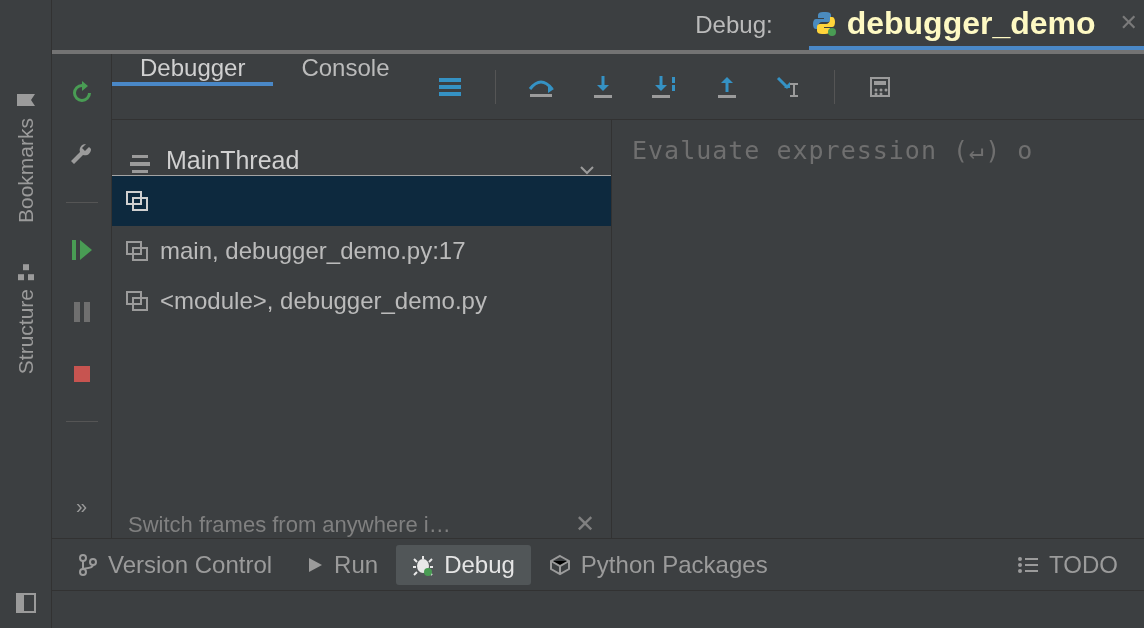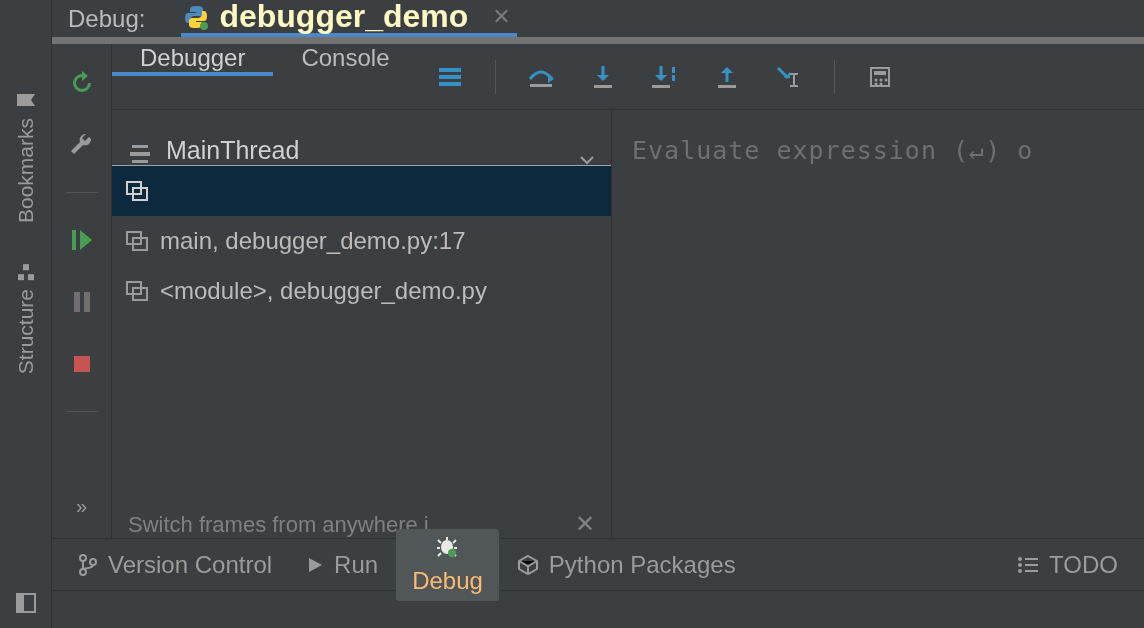--- a/index.html
+++ b/index.html
@@ -8,21 +8,21 @@
 
   
   .gutter { width: 52px; background: #3c3f41; display: flex; flex-direction: column; align-items: center; padding-top: 90px; border-right: 1px solid #323232; }
   .gutter-item { display: flex; align-items: center; gap: 8px; writing-mode: vertical-rl; transform: rotate(180deg); color: #9b9b9b; margin-bottom: 40px; cursor: pointer; font-size: 21px; }
   .gutter-item svg { transform: rotate(90deg); }
   .gutter-bottom { margin-top: auto; margin-bottom: 14px; cursor: pointer; }
 
   .main { flex: 1; display: flex; flex-direction: column; }
 
   
-  .tabstrip { height: 44px; display: flex; align-items: center; padding-left: 16px; border-bottom: 7px solid #737373; }
+  .tabstrip { height: 54px; display: flex; align-items: center; padding-left: 16px; border-bottom: 4px solid #737373; justify-content: flex-end; }
   .tabstrip-label { color: #bbbbbb; font-size: 24px; margin-right: 36px; }
   .runconfig-tab { display: flex; align-items: center; gap: 10px; height: 100%; border-bottom: 4px solid #4a88c7; padding: 0 6px 0 2px; }
   .runconfig-tab .close { margin-left: 14px; color: #7a7a7a; font-size: 22px; cursor: pointer; }
 
   
   .body { flex: 1; display: flex; min-height: 0; }
 
   .ctrl-col { width: 60px; display: flex; flex-direction: column; align-items: center; padding-top: 22px; gap: 28px; border-right: 1px solid #323232; }
   .ctrl-col .sep { width: 32px; height: 1px; background: #555; margin: 2px 0; }
   .ctrl-col .more { margin-top: auto; color: #9b9b9b; margin-bottom: 20px; cursor:pointer; font-size:20px;}
@@ -43,26 +43,26 @@
   .frames-panel { width: 500px; border-right: 1px solid #323232; display:flex; flex-direction:column; min-height:0; }
   .thread-row { height: 56px; display:flex; align-items:flex-end; padding: 0 16px; border-bottom: 1px solid #a3a3a3; gap: 14px; cursor:pointer; }
   .thread-row .chev { margin-left:auto; color:#9b9b9b; }
   .frames-list { flex:1; overflow:hidden; }
   .frame-item { height: 50px; display:flex; align-items:center; gap:12px; padding: 0 14px; white-space:nowrap; overflow:hidden; font-size: 24px; cursor:pointer; }
   .frame-item.selected { background: #0d293e; color: #e8e8e8; }
   .hint-row { height: 50px; display:flex; align-items:flex-end; padding: 0 16px; color:#808080; font-size: 22px; }
   .hint-row .close { margin-left:auto; color:#808080; cursor:pointer; font-size: 24px;}
 
   .eval-panel { flex:1; padding: 16px 20px; }
-  .eval-input { height: 48px; display:flex; align-items:center; color:#6f6f6f; font-size: 25px; font-family: "Menlo","Consolas",monospace; letter-spacing: 1px; }
+  .eval-input { height: 48px; display:flex; color:#6f6f6f; font-size: 25px; font-family: "Menlo","Consolas",monospace; letter-spacing: 1px; }
 
   
   .bottombar { height: 52px; background:#3c3f41; border-top:1px solid #323232; display:flex; align-items:center; padding: 0 10px; gap: 2px; position:relative; }
   .bb-item { display:flex; align-items:center; gap:10px; padding: 6px 16px; color:#9b9b9b; cursor:pointer; font-size: 24px; border-radius:3px;}
-  .bb-item.active { background:#515658; color:#fdba74;flex-direction:column; }
+  .bb-item.active { background:#515658; color:#e5e5e5; }
   
   .statusbar { height: 38px; border-top:1px solid #323232; display:flex; align-items:center; padding-left:10px; }
 
   svg { display:block; }
 </style>
 </head>
 <body>
 
 <div class="root">
 

